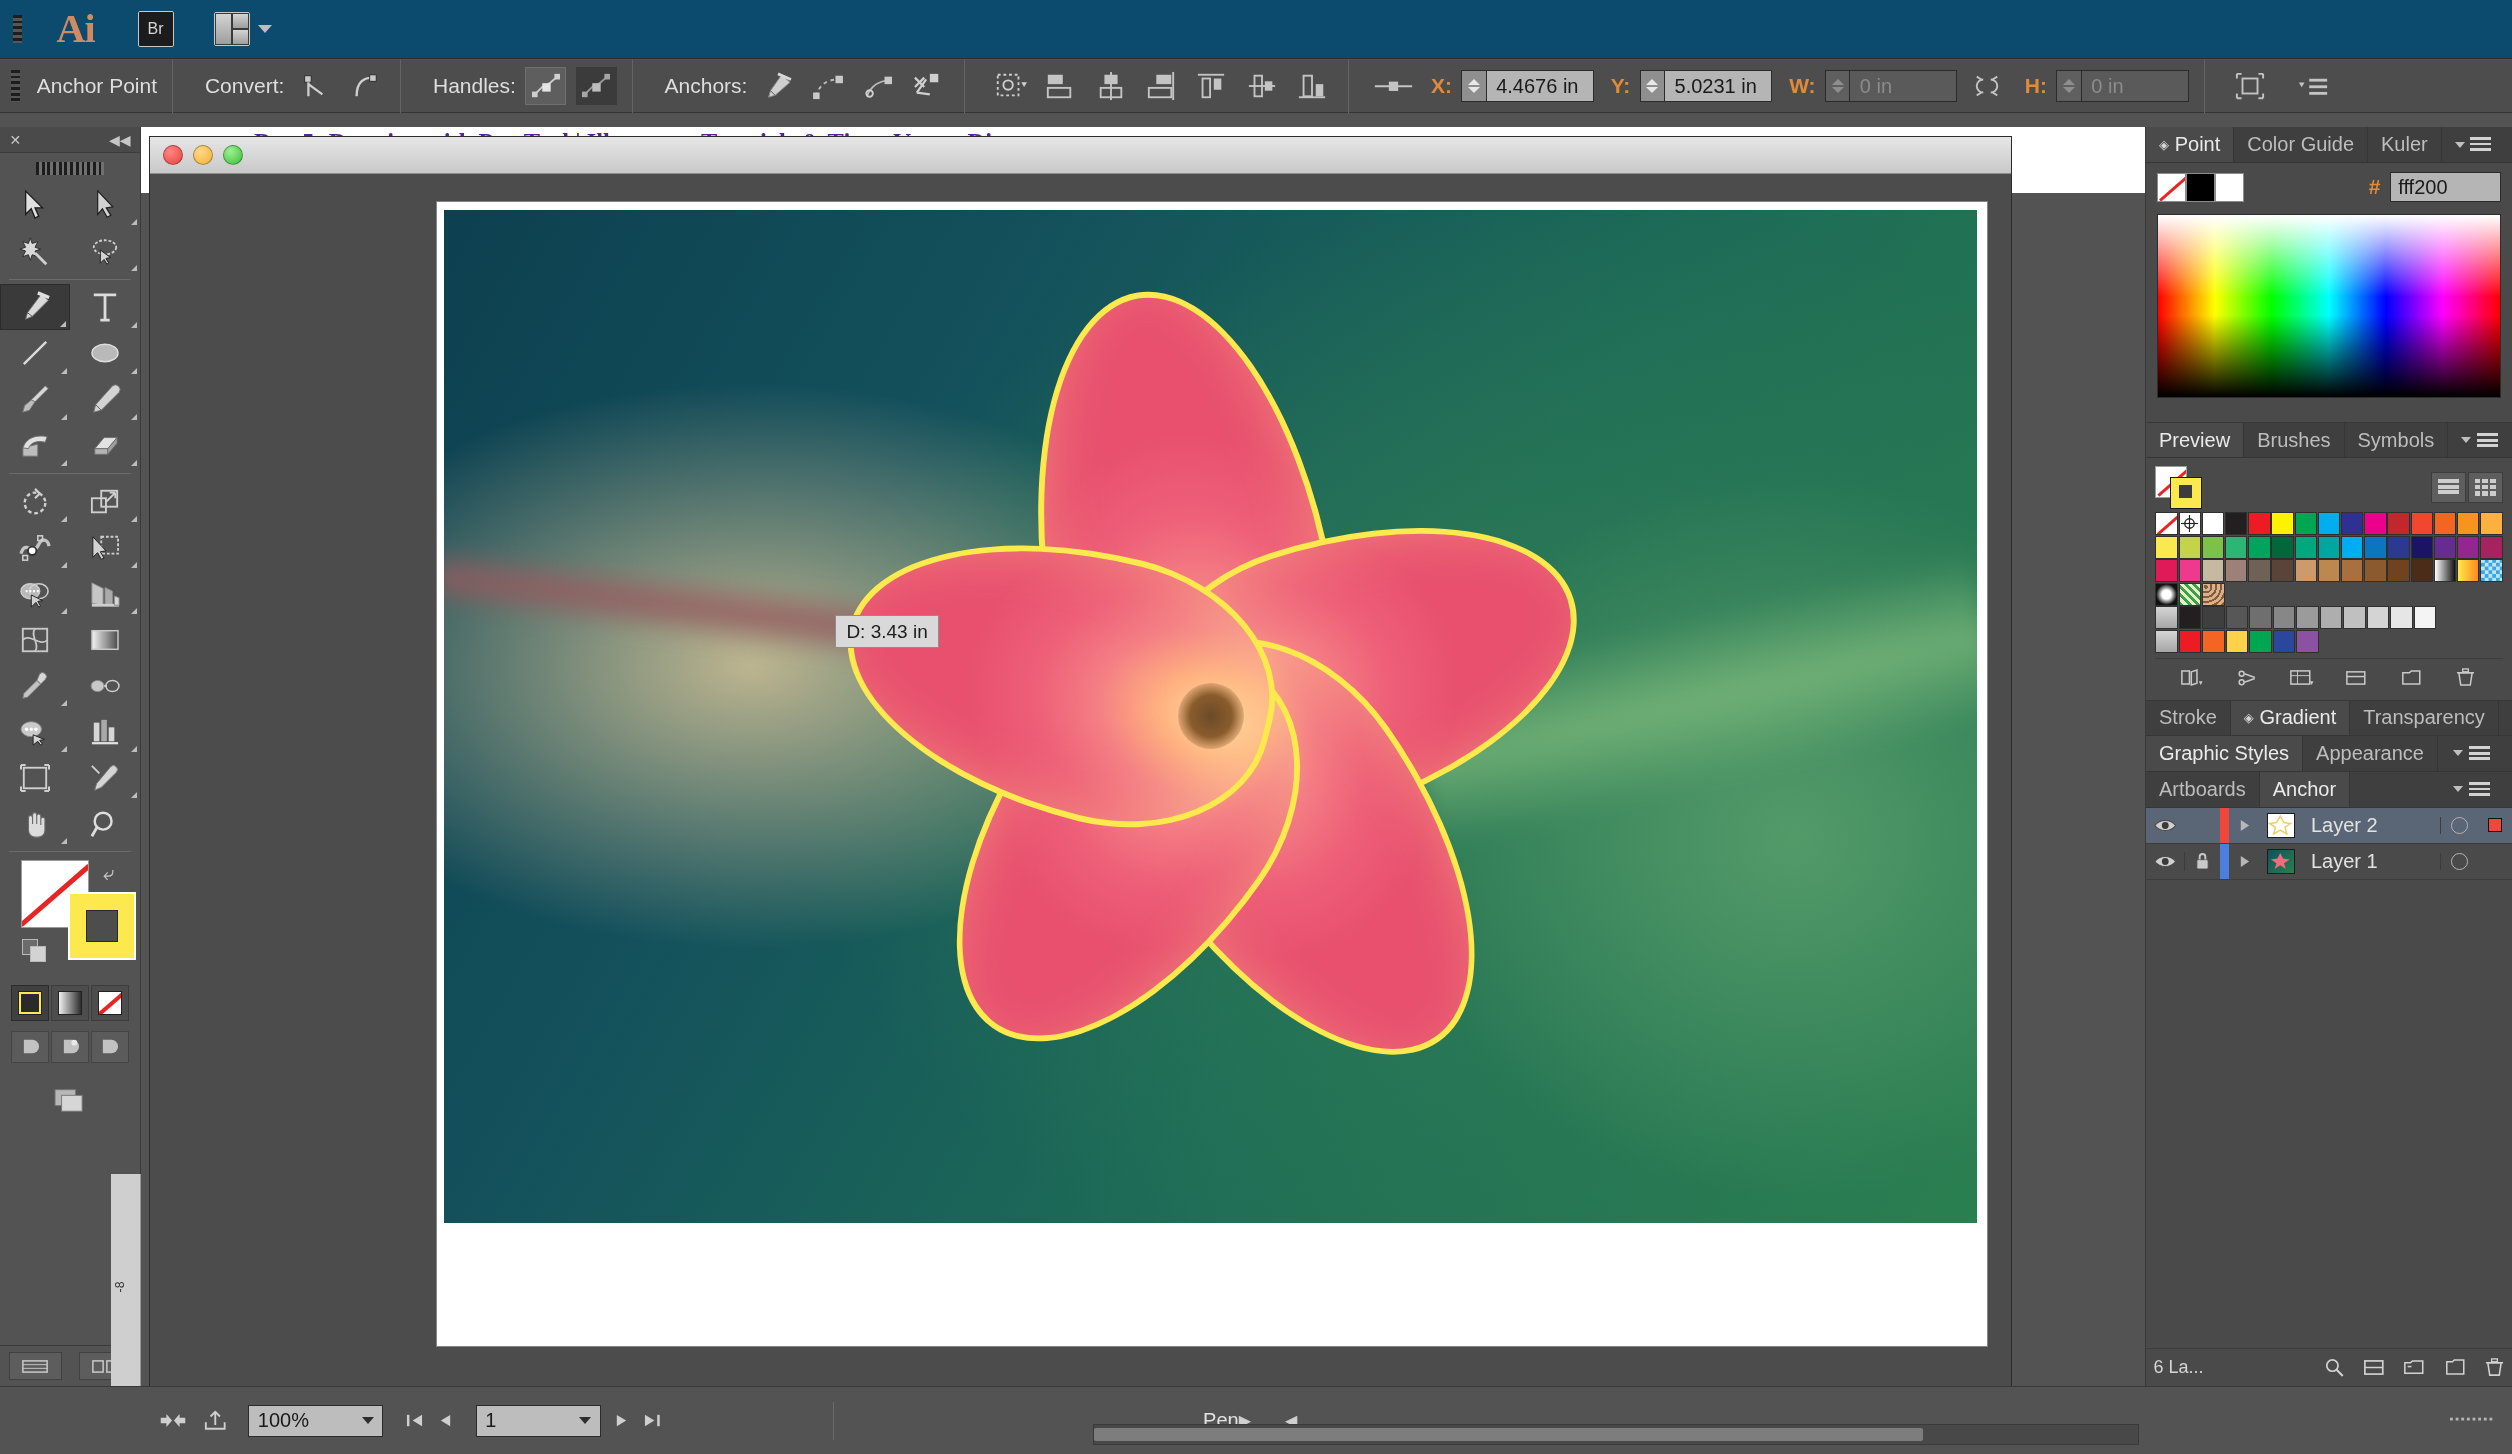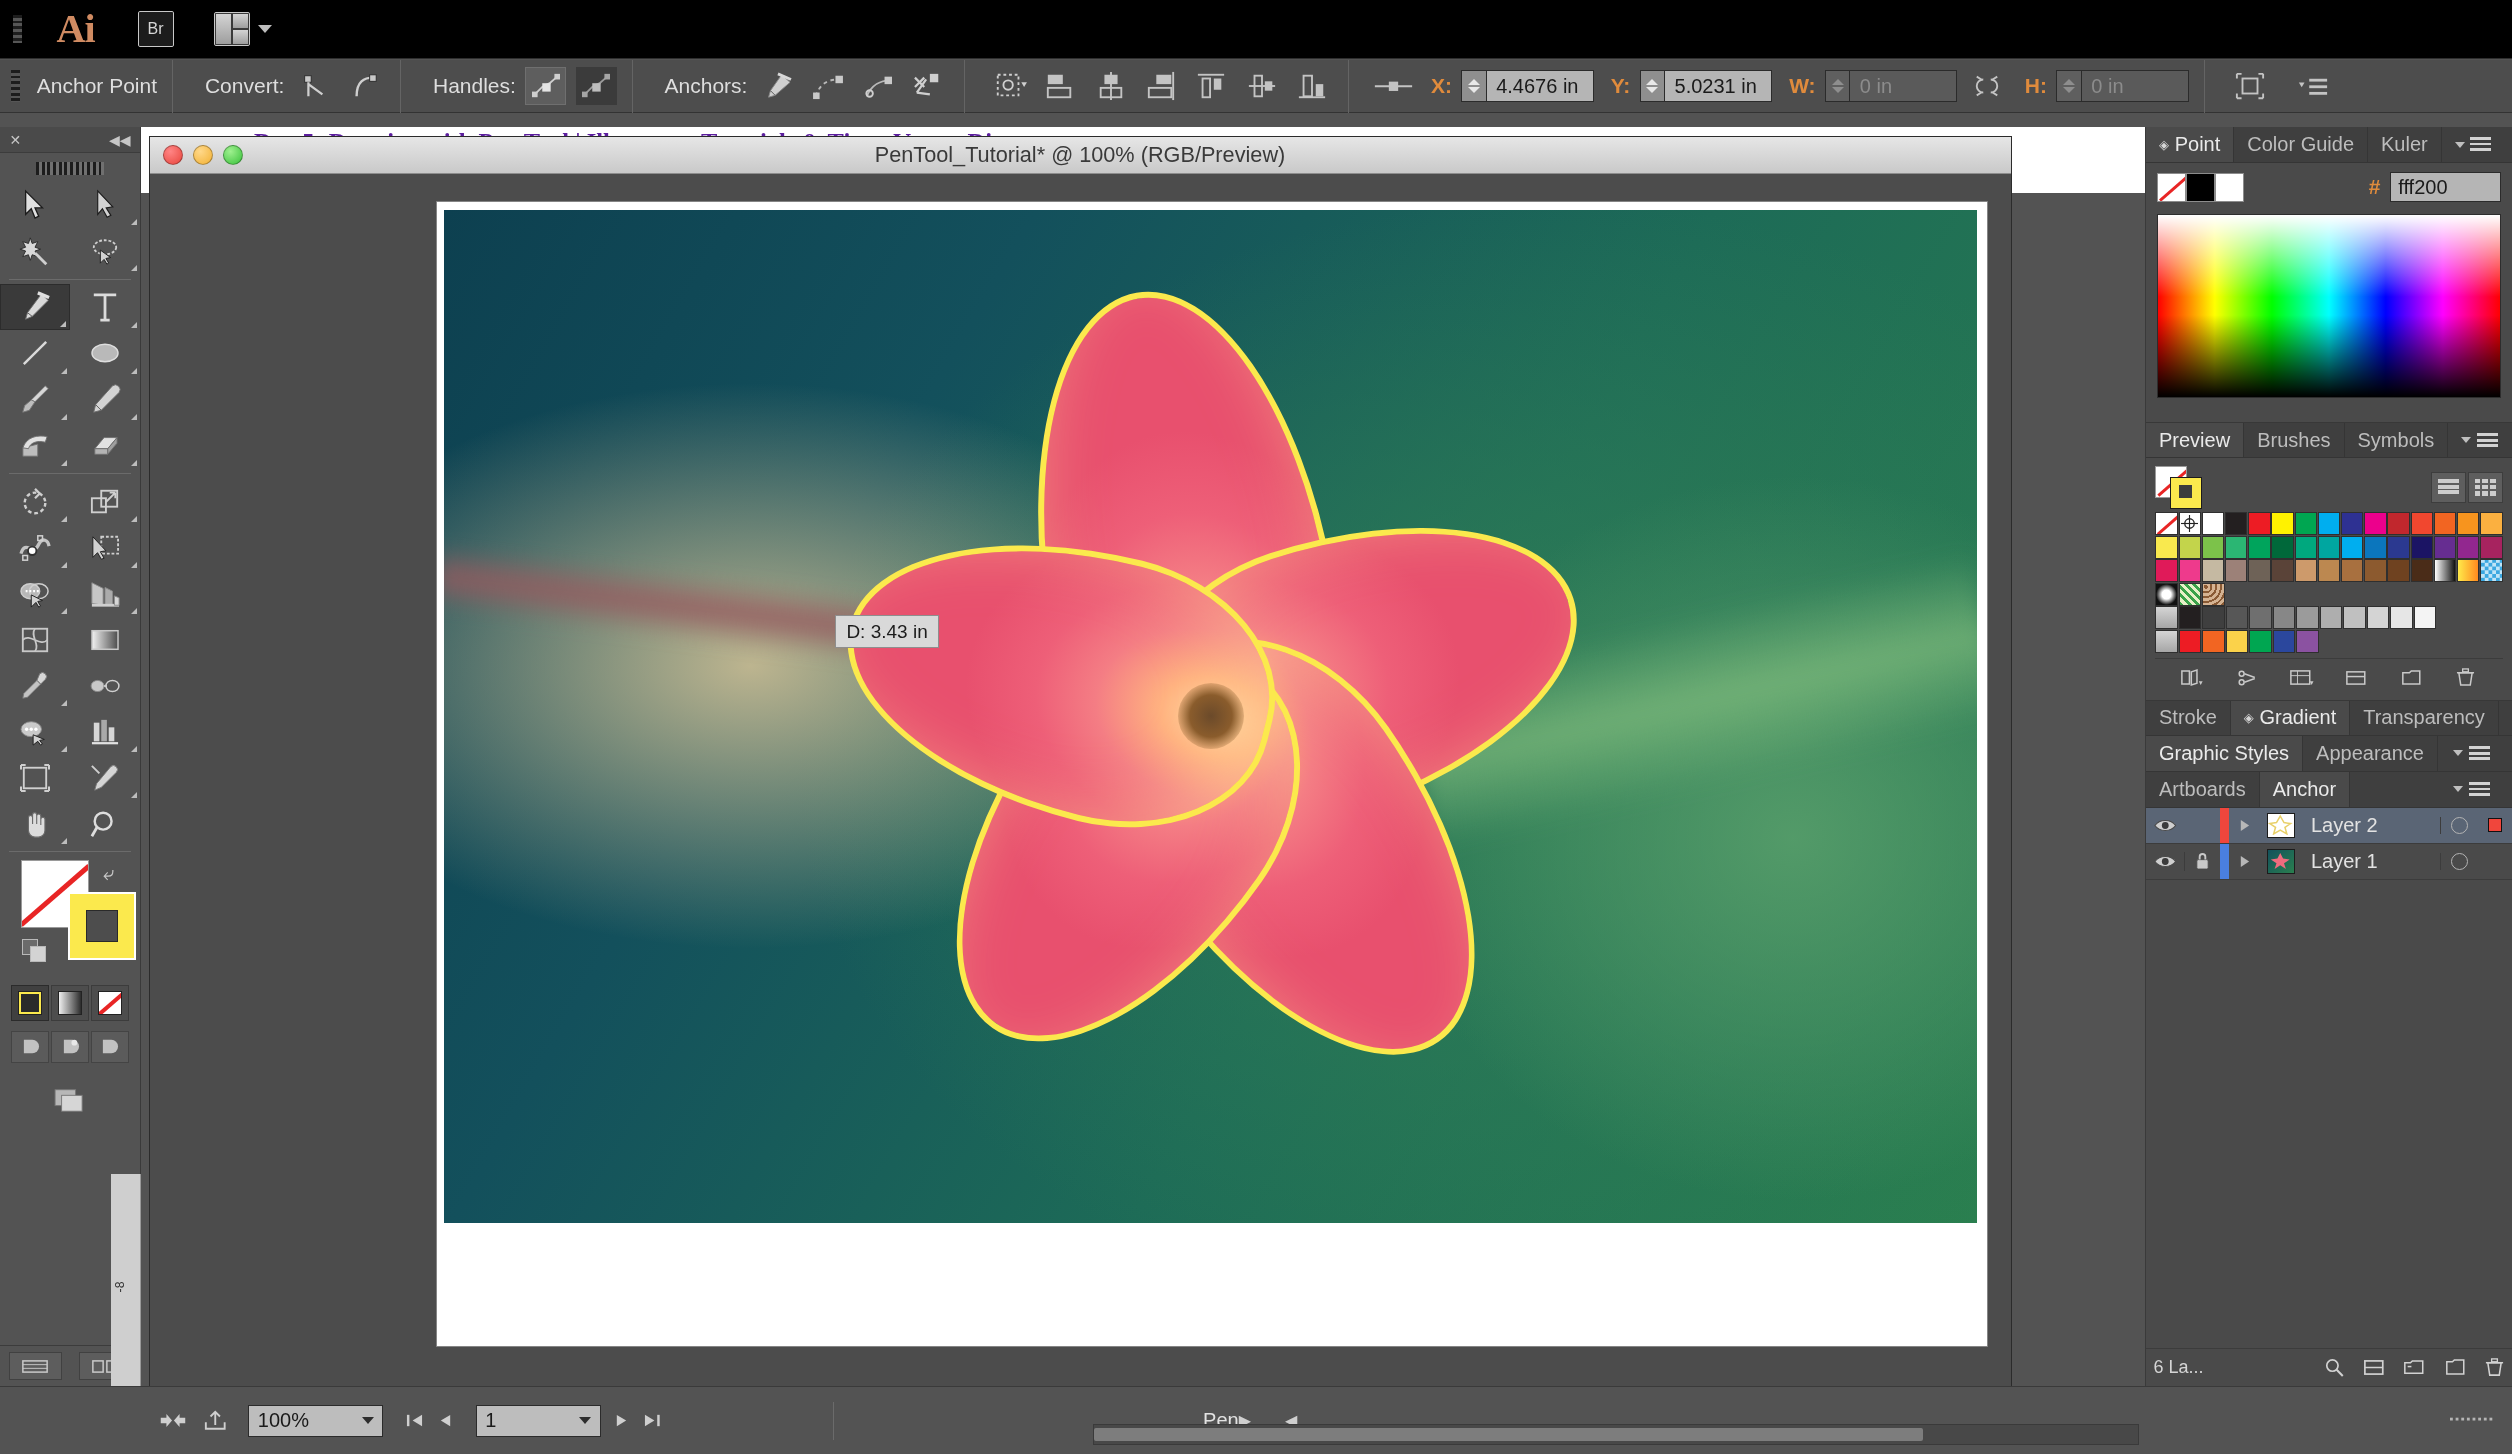--- a/index.html
+++ b/index.html
@@ -7,21 +7,21 @@
     width: 2512px; height: 1454px;
     background: #535353;
     font-family: "Liberation Sans", sans-serif;
     overflow: hidden;
   }
   .app { position: relative; width: 2512px; height: 1454px; background: #535353; }
 
   
   .appbar {
     position: absolute; left: 0; top: 0; width: 2512px; height: 59px;
-    background: #000000; border-bottom: 0.9px solid #2e2e2e;
+    background: #0c4a6e; border-bottom: 0.9px solid #2e2e2e;
     display: flex; align-items: center;
   }
   .grip-dots {
     width: 9.4px; height: 28px; margin-left: 13px;
     background: repeating-linear-gradient(to bottom, #1d1d1d 0 2.8px, #565656 2.8px 5.7px);
   }
   .ai-logo {
     margin-left: 34px; font-size: 40px; font-weight: bold;
     color: #d08b62; font-family: "Liberation Serif", serif; letter-spacing: -0.9px;
     line-height: 1;
@@ -896,21 +896,20 @@
       <div class="bgtitle">Day 5: Drawing with Pen Tool | Illustrator Tutorials &amp; Tips - Vector Diary</div>
     </div>
 
     <div class="docwin">
       <div class="doctitlebar">
         <div class="tlights">
           <div class="tlight tl-red"></div>
           <div class="tlight tl-yel"></div>
           <div class="tlight tl-grn"></div>
         </div>
-        <div class="doctitle">PenTool_Tutorial* @ 100% (RGB/Preview)</div>
       </div>
 
       <div class="canvaswrap">
         <div class="artboard">
           <div class="photo">
             <div class="stem"></div>
             <div class="leaf"></div>
             <div class="budtip"></div>
 
             <div class="petal" style="transform: translate(-50%,-86%) rotate(-10deg) scale(1.02);"></div>

